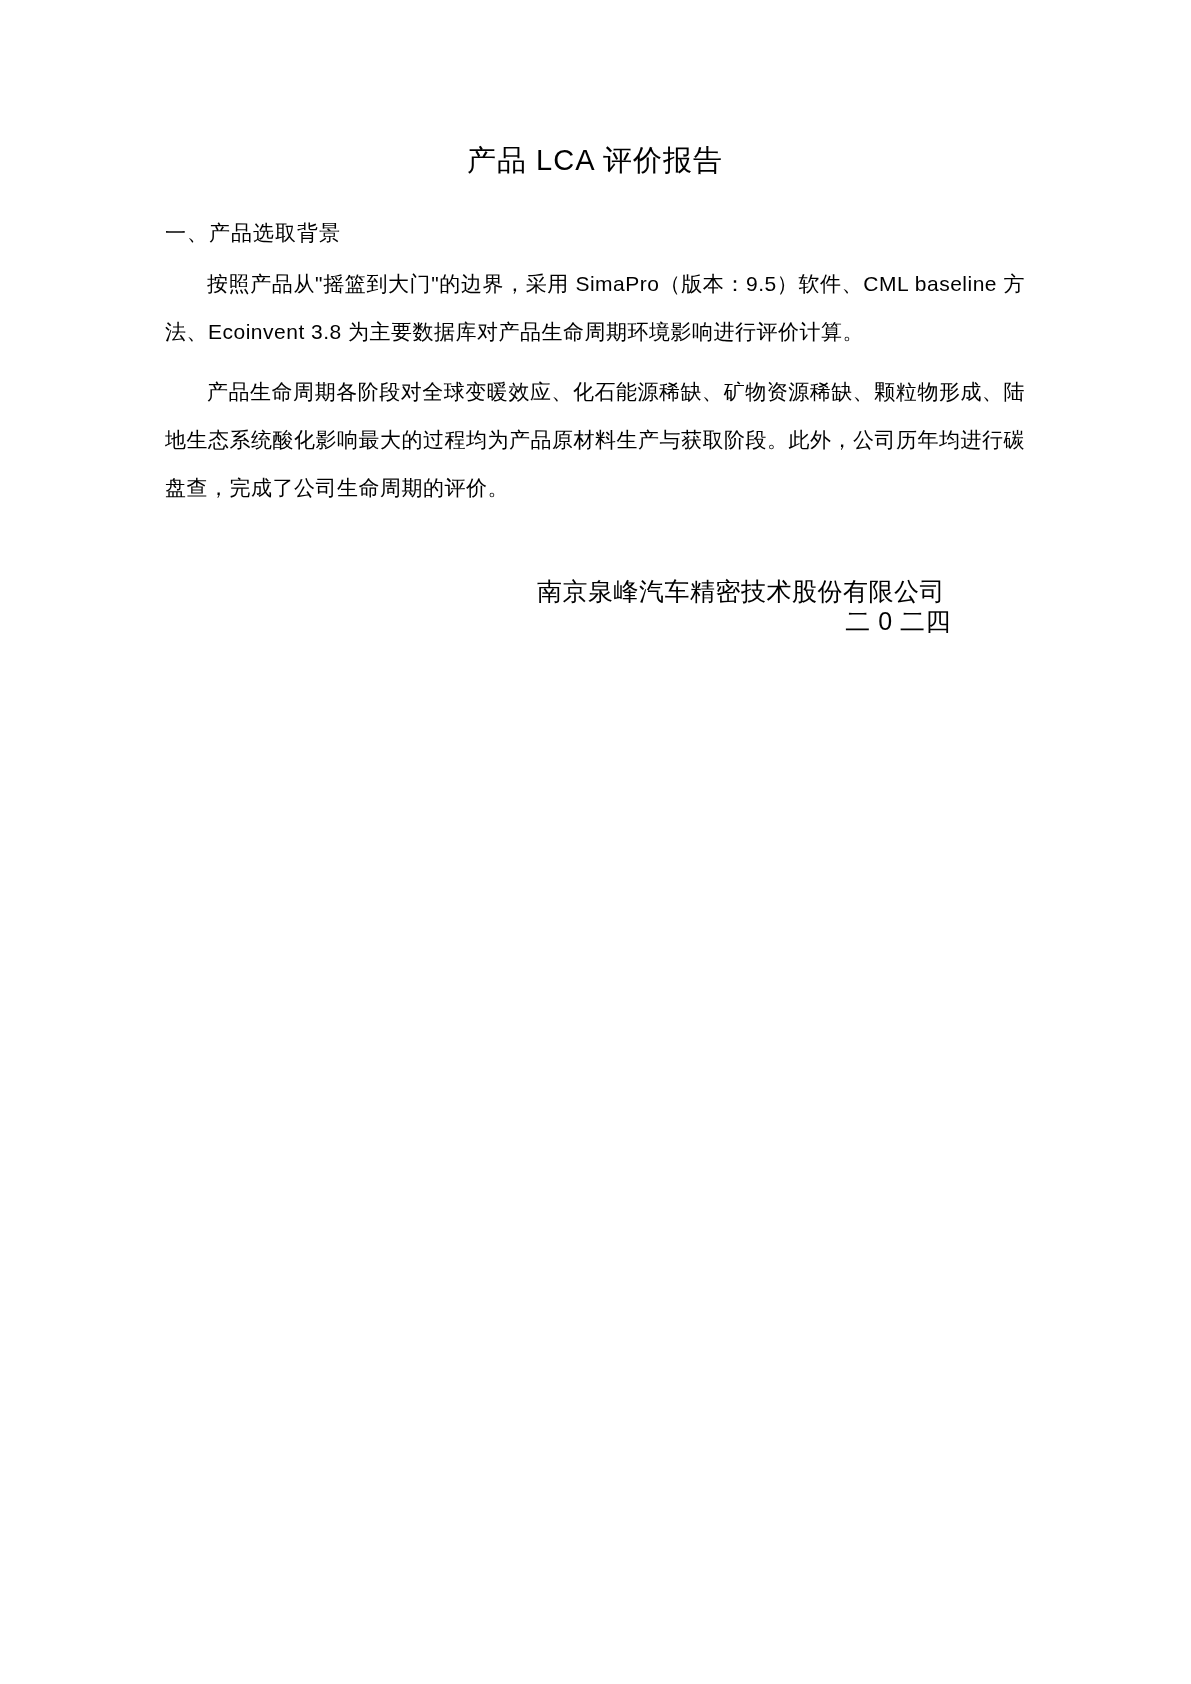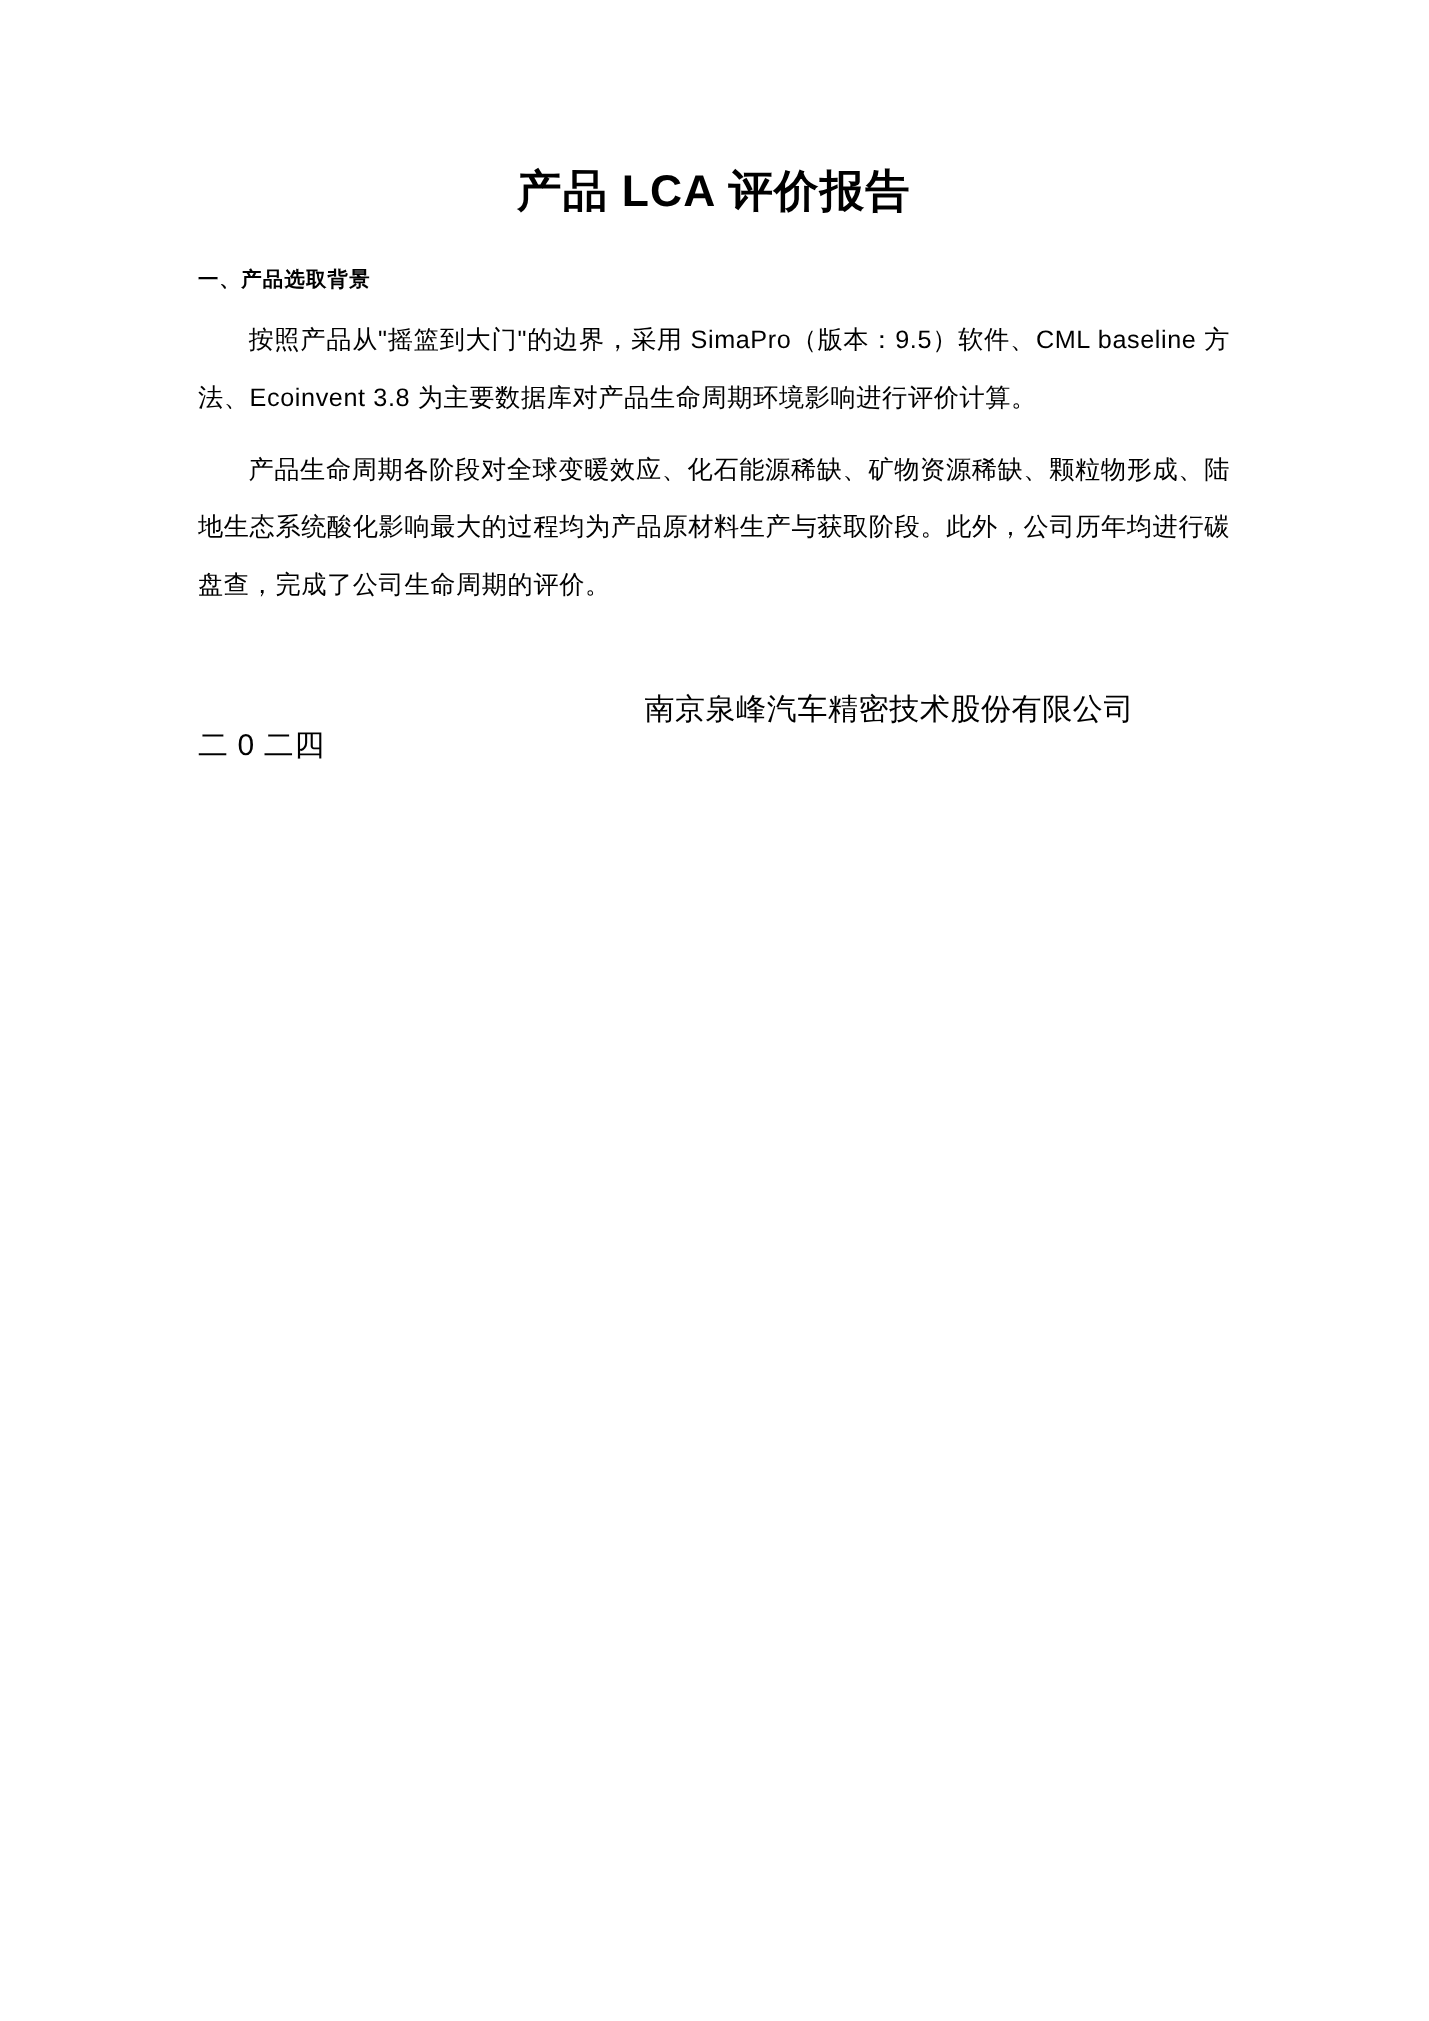--- a/index.html
+++ b/index.html
@@ -17,31 +17,31 @@
   }
   .page {
     width: 1191px;
     height: 1684px;
     background: #ffffff;
     padding: 0 166px 0 165px;
   }
   .title {
     margin: 0;
     padding-top: 140px;
-    font-size: 37px;
-    font-weight: 700;
+    font-size: 29px;
+    font-weight: 400;
     line-height: 40px;
     text-align: center;
     letter-spacing: 1px;
   }
   .section { margin: 0; }
   .heading {
     margin: 0;
-    font-size: 17px;
-    font-weight: bold;
+    font-size: 21px;
+    font-weight: normal;
     line-height: 30px;
     letter-spacing: 1px;
   }
   .sec-1 .heading { margin-top: 38px; }
   .sec-2 .heading { margin-top: 44px; }
   .sec-3 .heading { margin-top: 52px; }
   .para {
     margin: 12px 0 0 0;
     font-size: 21px;
     line-height: 48px;
@@ -53,20 +53,21 @@
     margin-top: 64px;
     font-size: 25px;
     line-height: 30px;
     letter-spacing: 0.5px;
   }
   .signature .company {
     text-align: right;
     padding-right: 80px;
   }
   .signature .date {
+    text-align: right;
     padding-right: 74px;
   }
 </style>
 </head>
 <body>
 
 <div class="page">
 
   <h1 class="title">产品 LCA 评价报告</h1>
 

